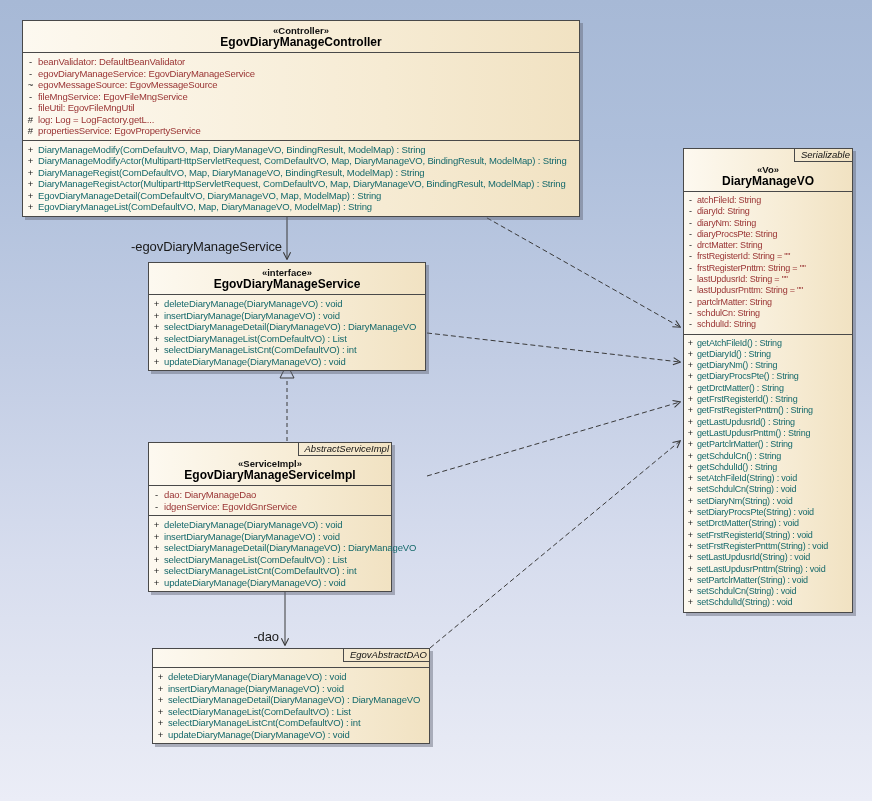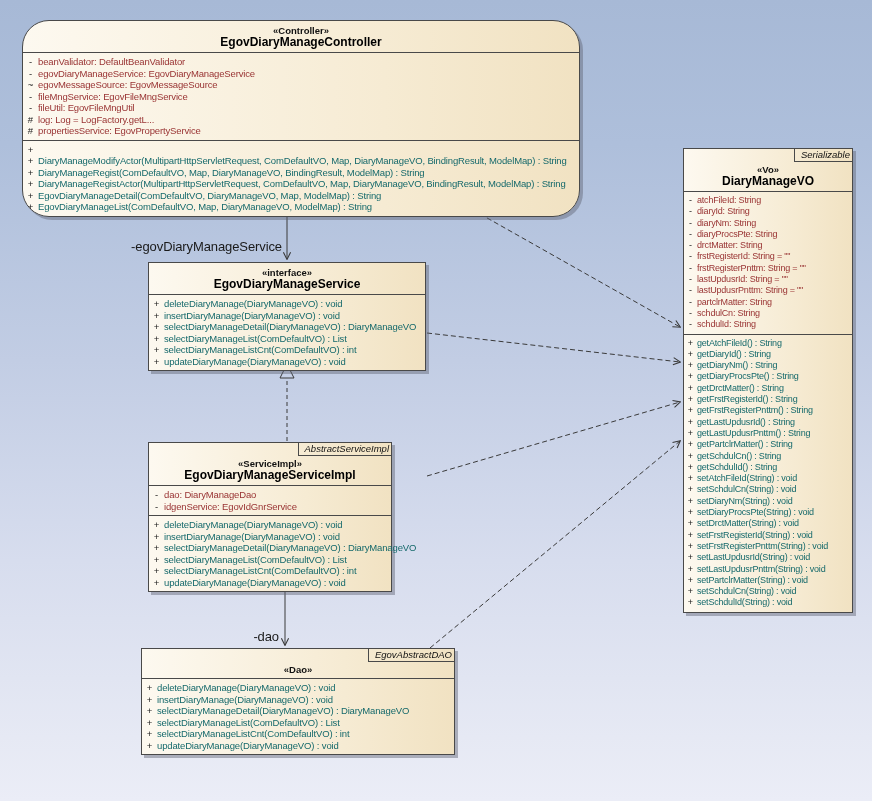--- a/index.html
+++ b/index.html
@@ -64,21 +64,21 @@
 
     <line x1="473" y1="210" x2="680" y2="327" stroke="#3a3a3a" stroke-width="1" stroke-dasharray="5,3" marker-end="url(#openArrow)"></line>
     <line x1="427" y1="333" x2="680" y2="362" stroke="#3a3a3a" stroke-width="1" stroke-dasharray="5,3" marker-end="url(#openArrow)"></line>
     <line x1="427" y1="476" x2="680" y2="402" stroke="#3a3a3a" stroke-width="1" stroke-dasharray="5,3" marker-end="url(#openArrow)"></line>
     <line x1="430" y1="648" x2="680" y2="441" stroke="#3a3a3a" stroke-width="1" stroke-dasharray="5,3" marker-end="url(#openArrow)"></line>
   </svg>
 
   <div class="conn-label" style="left:120px;top:241px;width:162px;">-egovDiaryManageService</div>
   <div class="conn-label" style="left:200px;top:631px;width:79px;">-dao</div>
 
-  <section class="uml-class" id="box-controller" style="left:22px;top:20px;width:558px;border-radius:27px;">
+  <section class="uml-class" id="box-controller" style="left:22px;top:20px;width:558px;">
     <header class="hdr">
       <div class="stereo">«Controller»</div>
       <div class="cname">EgovDiaryManageController</div>
     </header>
     <div class="compartment attrs">
         <div class="member">
           <span class="vis">-</span>
           <span class="txt">beanValidator:  DefaultBeanValidator</span>
         </div>
         <div class="member">
@@ -102,20 +102,21 @@
           <span class="txt">log:  Log = LogFactory.getL...</span>
         </div>
         <div class="member">
           <span class="vis">#</span>
           <span class="txt">propertiesService:  EgovPropertyService</span>
         </div>
       </div>
     <div class="compartment ops">
         <div class="member">
           <span class="vis">+</span>
+          <span class="txt">DiaryManageModify(ComDefaultVO, Map, DiaryManageVO, BindingResult, ModelMap) : String</span>
         </div>
         <div class="member">
           <span class="vis">+</span>
           <span class="txt">DiaryManageModifyActor(MultipartHttpServletRequest, ComDefaultVO, Map, DiaryManageVO, BindingResult, ModelMap) : String</span>
         </div>
         <div class="member">
           <span class="vis">+</span>
           <span class="txt">DiaryManageRegist(ComDefaultVO, Map, DiaryManageVO, BindingResult, ModelMap) : String</span>
         </div>
         <div class="member">
@@ -203,24 +204,23 @@
           <span class="vis">+</span>
           <span class="txt">selectDiaryManageListCnt(ComDefaultVO) : int</span>
         </div>
         <div class="member">
           <span class="vis">+</span>
           <span class="txt">updateDiaryManage(DiaryManageVO) : void</span>
         </div>
       </div>
   </section>
 
-  <section class="uml-class has-tag" id="box-dao" style="left:141px;top:648px;width:314px;">
+  <section class="uml-class has-tag" id="box-dao" style="left:152px;top:648px;width:278px;">
     <header class="hdr">
       <div class="tag">EgovAbstractDAO</div>
-      <div class="stereo">«Dao»</div>
     </header>
     <div class="compartment ops">
         <div class="member">
           <span class="vis">+</span>
           <span class="txt">deleteDiaryManage(DiaryManageVO) : void</span>
         </div>
         <div class="member">
           <span class="vis">+</span>
           <span class="txt">insertDiaryManage(DiaryManageVO) : void</span>
         </div>

